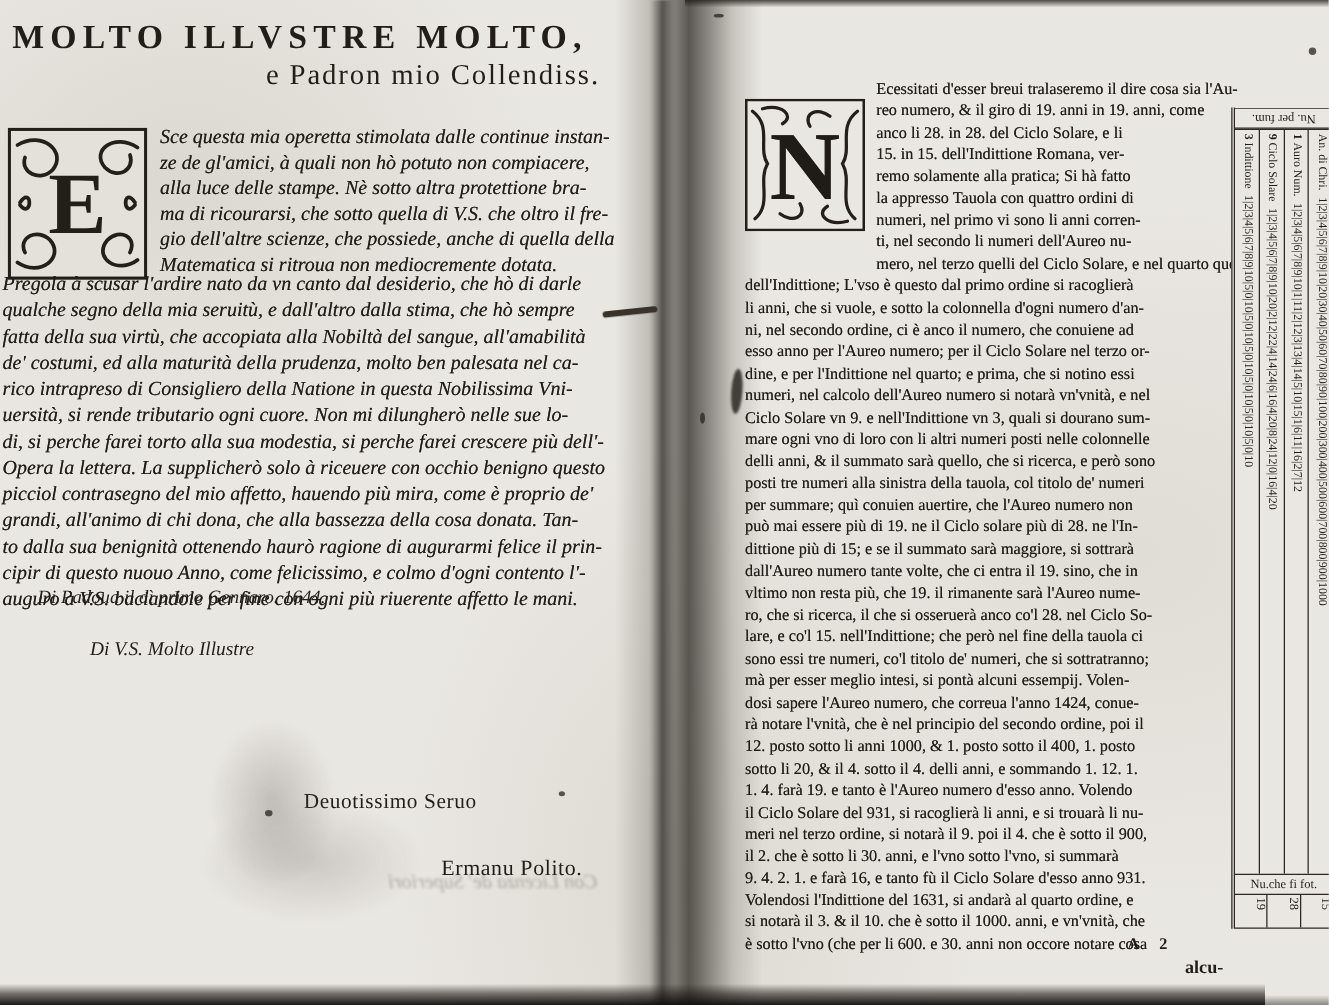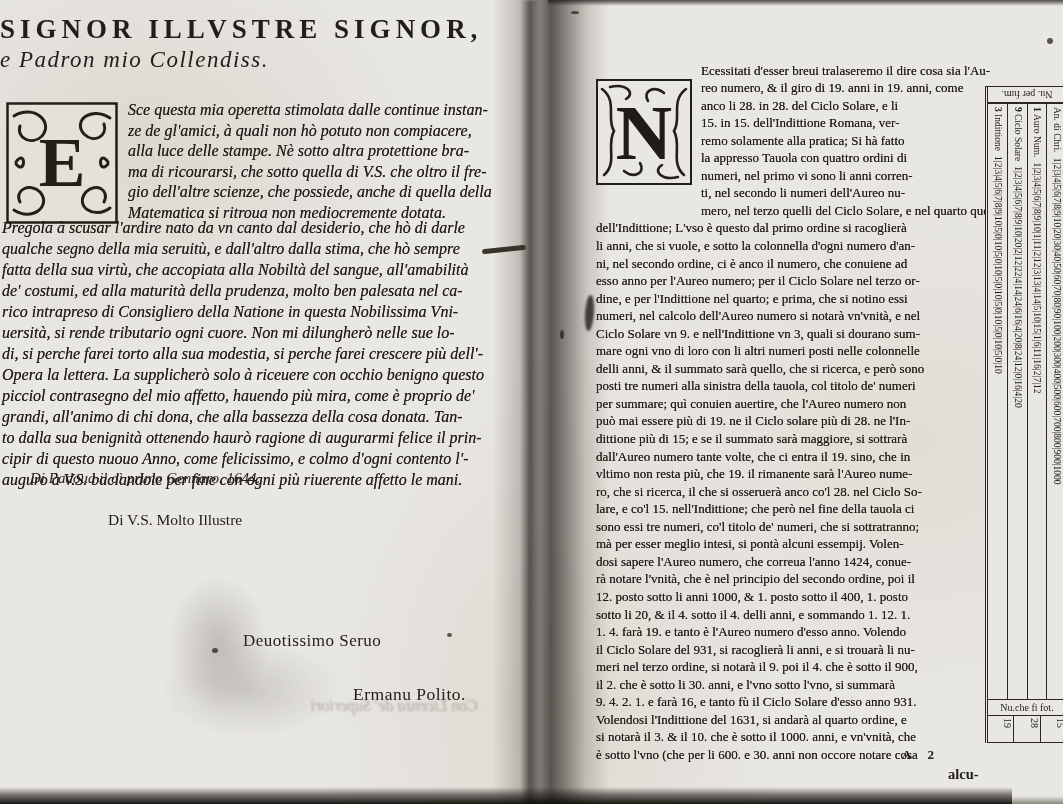--- a/index.html
+++ b/index.html
@@ -11,28 +11,28 @@
       radial-gradient(ellipse 520px 420px at 86% 55%, rgba(213,209,200,0.45), rgba(213,209,200,0) 70%),
       radial-gradient(ellipse 340px 520px at 52% 88%, rgba(203,198,188,0.40), rgba(203,198,188,0) 70%);
     font-family:"Liberation Serif","DejaVu Serif",serif;
     color:#211d18;
   }
   .abs{position:absolute;}
   
   #left-page{left:0;top:0;width:515px;height:804px;}
   .title1{left:0;top:14px;width:480px;text-align:center;font-weight:bold;font-size:27px;
           letter-spacing:5px;white-space:nowrap;}
-  .title2{left:0;top:47px;width:480px;text-align:left;font-size:23px;letter-spacing:1.5px;font-style:italic;}
+  .title2{left:0;top:47px;width:480px;text-align:right;font-size:23px;letter-spacing:1.5px;}
   .para1-wrap{left:6px;top:100px;width:500px;}
   .dropcap-box{float:left;width:112px;height:122px;margin:2px 10px 0 0;}
   .italic-body{font-style:italic;font-size:16px;line-height:20.6px;white-space:pre-line;
                text-shadow:0 0 0.4px rgba(35,28,20,0.8);}
   .para2{left:2px;top:217px;width:502px;line-height:21px;}
   .dateline{left:30px;top:470px;font-style:italic;font-size:15px;}
-  .salutation{left:72px;top:511px;font-size:15.5px;margin-left:36px;}
+  .salutation{left:72px;top:511px;font-style:italic;font-size:15.5px;}
   .closing{left:243px;top:631px;font-size:17px;letter-spacing:0.5px;}
   .signature{left:353px;top:684px;font-size:17.5px;letter-spacing:0.5px;}
   .stamp1{left:148px;top:550px;width:140px;height:185px;border-radius:50%;
           background:radial-gradient(closest-side,rgba(98,95,87,0.30),rgba(98,95,87,0) 72%);filter:blur(2px);}
   .stamp2{left:124px;top:622px;width:250px;height:135px;border-radius:50%;
           background:radial-gradient(closest-side,rgba(98,95,87,0.22),rgba(98,95,87,0) 72%);filter:blur(2px);}
   .show-through{left:138px;top:697px;width:340px;transform:scaleX(-1);
                 font-style:italic;font-size:16px;color:rgba(92,89,80,0.42);filter:blur(1.2px);}
   
   .gutter{left:492px;top:0;width:118px;height:804px;
@@ -76,21 +76,21 @@
   .mt-footer-vals{height:26px;border-top:1px solid #2c2720;border-bottom:1px solid #2c2720;
     display:flex;flex-direction:row;}
   .fval{flex:1;writing-mode:vertical-rl;text-orientation:mixed;font-size:10px;
         padding-top:2px;text-align:left;}
   .fval + .fval{border-left:1px solid #2c2720;}
 </style>
 </head>
 <body>
 
 <div id="left-page" class="abs">
-  <div class="abs title1">SIGNOR ILLVSTRE SIGNOR,</div>
+  <div class="abs title1">MOLTO ILLVSTRE MOLTO,</div>
   <div class="abs title2">e Padron mio Collendiss.</div>
 
   <div class="abs para1-wrap">
     <div class="dropcap-box">
       <svg width="112" height="122" viewBox="0 0 112 122">
         <rect x="1.5" y="1.5" width="109" height="119" fill="#e4e1da" stroke="#221e18" stroke-width="2.5"></rect>
         <g fill="none" stroke="#241f19" stroke-width="3" stroke-linecap="round">
           <path d="M8,14 C28,2 48,20 36,34 C26,44 10,36 14,24"></path>
           <path d="M104,16 C86,4 66,18 78,32 C88,42 102,34 98,22"></path>
           <path d="M8,108 C26,120 46,104 34,90 C24,80 8,88 14,100"></path>

